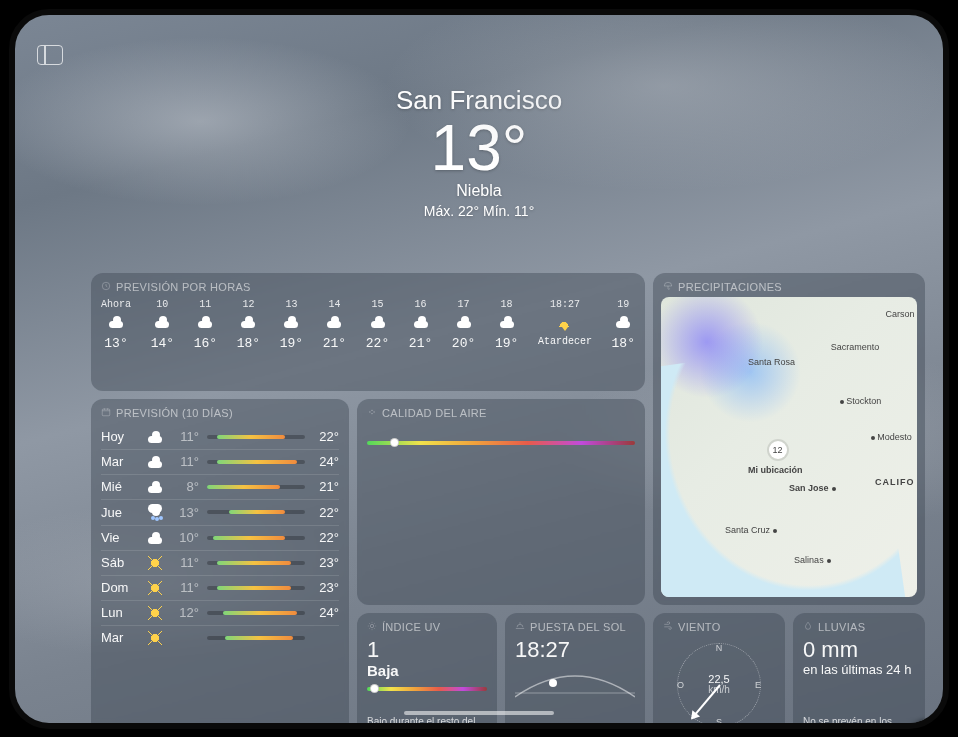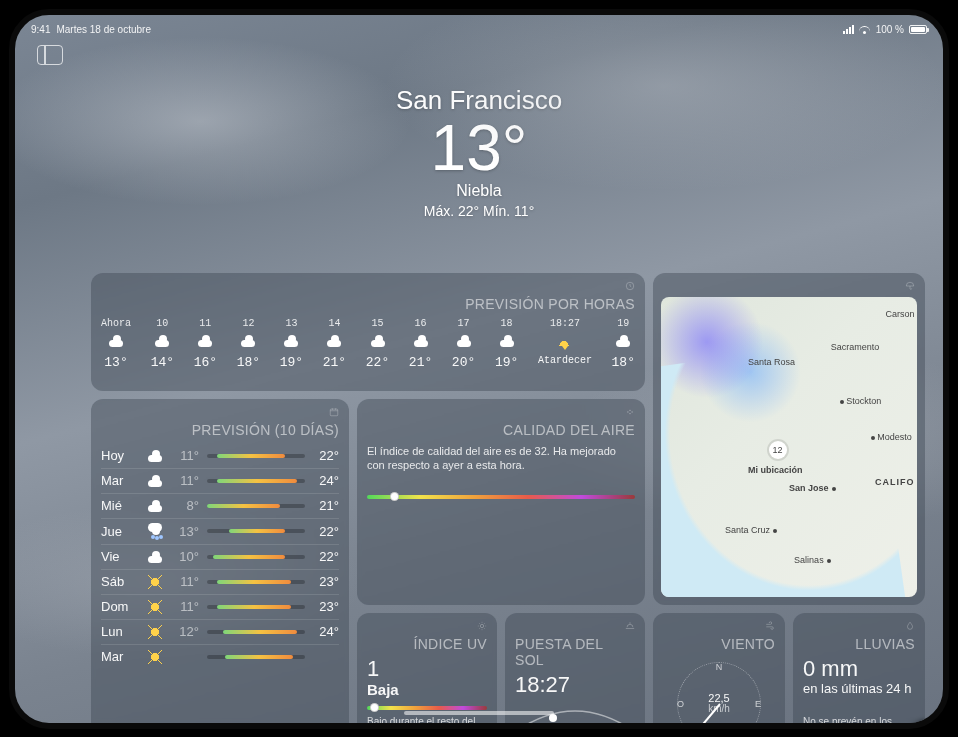--- a/index.html
+++ b/index.html
@@ -83,27 +83,26 @@
     background: rgba(60,70,82,0.42);
     backdrop-filter: blur(2px);
     border-radius: 12px;
     padding: 8px 10px;
     font-size: 11px;
     color: rgba(255,255,255,0.95);
     overflow:hidden;
     position:relative;
   }
   .card-header{
-    display:flex;align-items:flex-end;gap:5px;
-    font-size:14px;
+    display:flex;align-items:flex-start;gap:5px;
+    font-size:11px;
     text-transform:uppercase;
     letter-spacing:0.3px;
     color:rgba(255,255,255,0.55);
     margin-bottom:6px;
-    flex-direction:column;
   }
   .card-header svg, .card-header .ico{width:10px;height:10px;opacity:0.55;}
 
   
   .hourly{grid-column:1 / 4; grid-row:1;}
   .hourly-strip{display:flex;justify-content:space-between;gap:12px;font-family:Liberation Mono, monospace;}
   .hour-col{display:flex;flex-direction:column;align-items:center;gap:6px;font-size:11px;}
   .hour-col .t{font-size:10px;opacity:0.9;}
   .hour-col .i{width:18px;height:14px;}
   .hour-col .v{font-size:13px;}
@@ -180,39 +179,20 @@
   .compass .arrow::after{content:"";position:absolute;bottom:-1px;left:-4px;width:0;height:0;border-left:5px solid transparent;border-right:5px solid transparent;border-top:8px solid #fff;}
 
   .home-indicator{position:absolute;bottom:8px;left:50%;transform:translateX(-50%);width:150px;height:4px;border-radius:3px;background:rgba(255,255,255,0.55);}
 </style>
 </head>
 <body>
 
 <div class="device">
   <div class="clouds"></div>
 
-  <div class="statusbar">
-    <div style="display:flex;gap:6px;">
-      <span>9:41</span>
-      <span>Martes 18 de octubre</span>
-    </div>
-    <div class="right">
-      <div class="signal">
-          <span></span>
-          <span></span>
-          <span></span>
-          <span></span>
-        </div>
-      <div class="wifi-icon"></div>
-      <span>100 %</span>
-      <div class="battery">
-          <div class="fill"></div>
-        </div>
-    </div>
-  </div>
 
   <div class="sidebar-toggle"></div>
 
   <div class="header">
     <div class="city">San Francisco</div>
     <div class="temp">13°</div>
     <div class="cond">Niebla</div>
     <div class="range">Máx. 22° Mín. 11°</div>
   </div>
 
@@ -451,21 +431,20 @@
     <div class="card aqi">
       <div class="card-header">
         <svg class="ico" viewBox="0 0 24 24" fill="none" stroke="currentColor" stroke-width="2">
             <circle cx="7" cy="12" r="1"></circle>
             <circle cx="12" cy="8" r="1"></circle>
             <circle cx="17" cy="12" r="1"></circle>
             <circle cx="12" cy="16" r="1"></circle>
           </svg>
         <span>Calidad del aire</span>
       </div>
-      <div class="desc">El índice de calidad del aire es de 32. Ha mejorado con respecto a ayer a esta hora.</div>
       <div class="spectrum">
           <div class="dot" id="aqi-dot" style="left: calc(10% - 4px);"></div>
         </div>
     </div>
 
     <div class="card uv">
       <div class="card-header">
         <svg class="ico" viewBox="0 0 24 24" fill="none" stroke="currentColor" stroke-width="2">
             <circle cx="12" cy="12" r="4"></circle>
             <path d="M12 2v2M12 20v2M2 12h2M20 12h2M5 5l1.5 1.5M17.5 17.5L19 19M5 19l1.5-1.5M17.5 6.5L19 5"></path>

